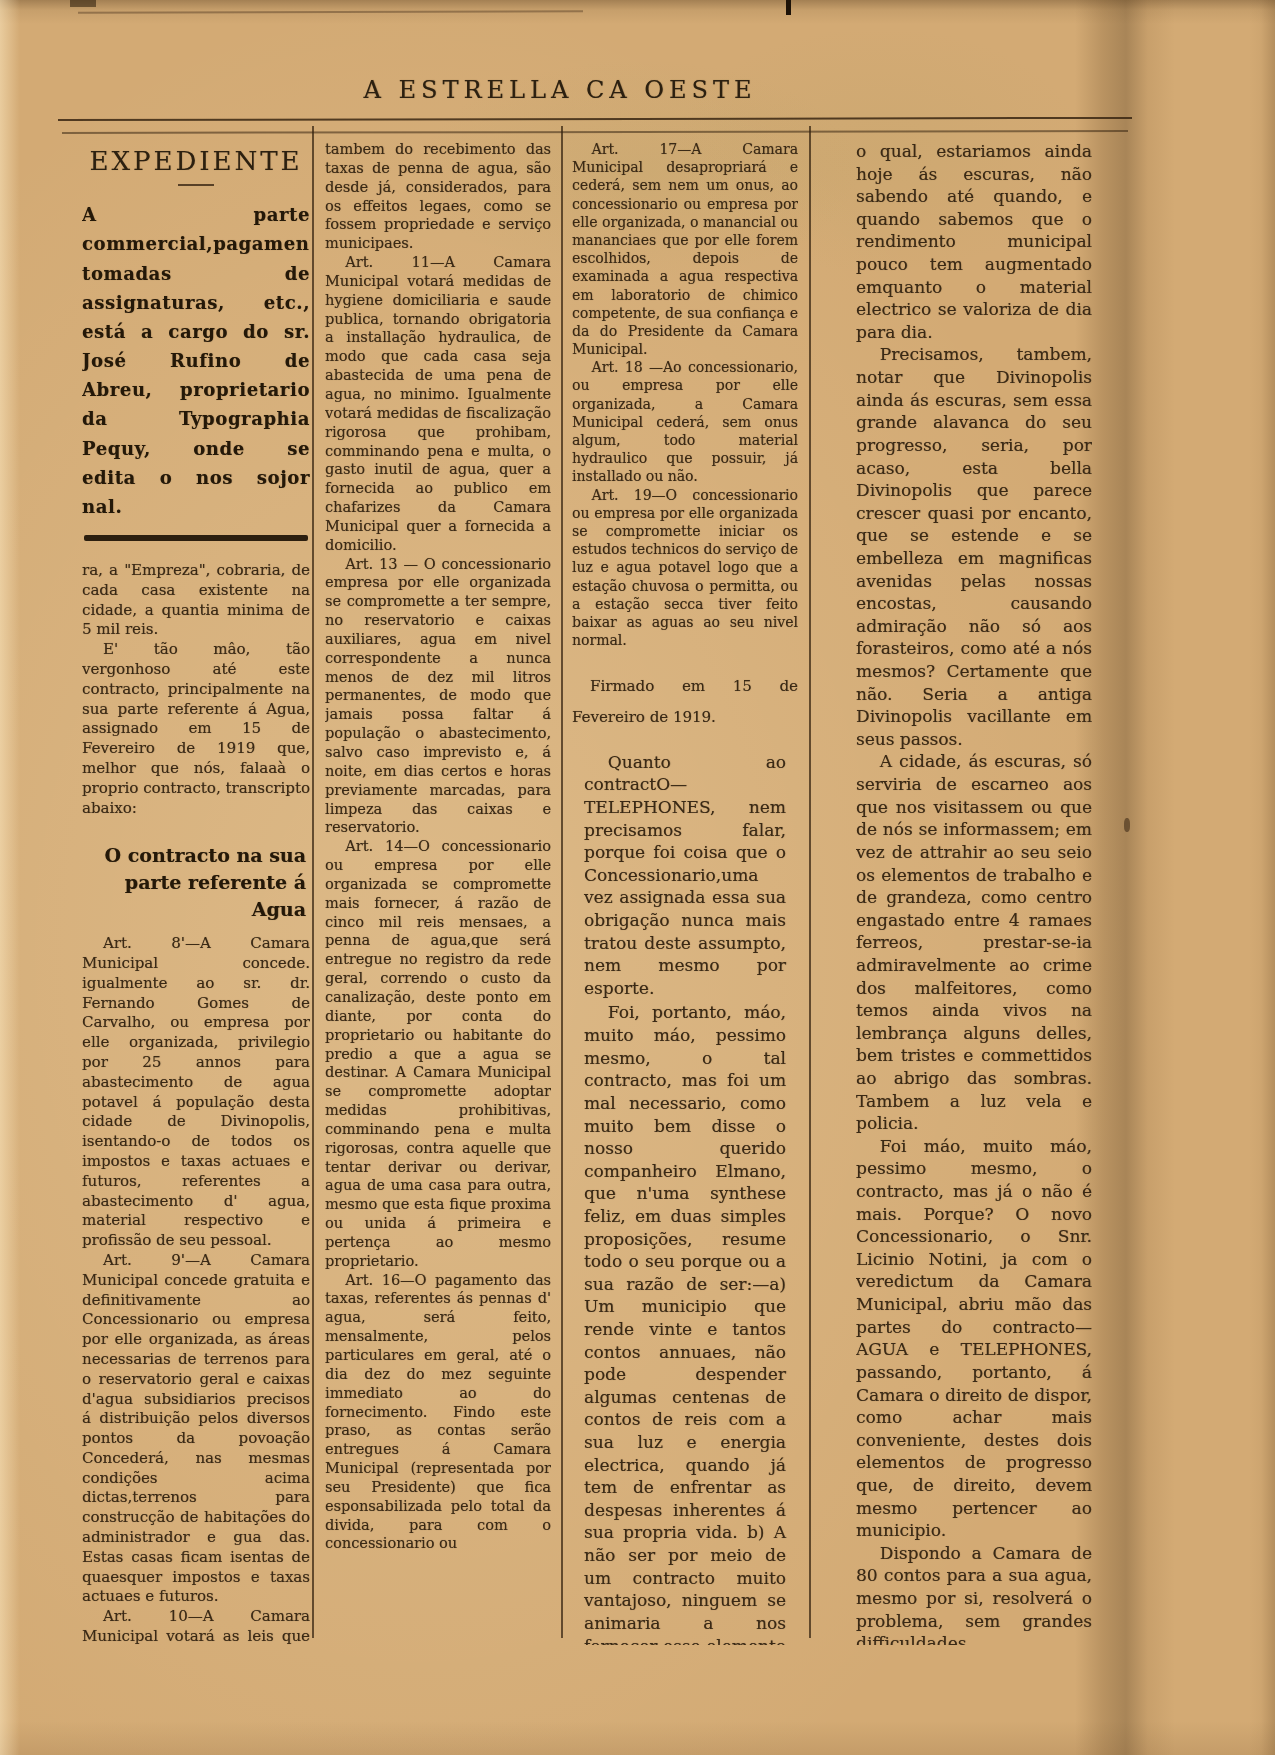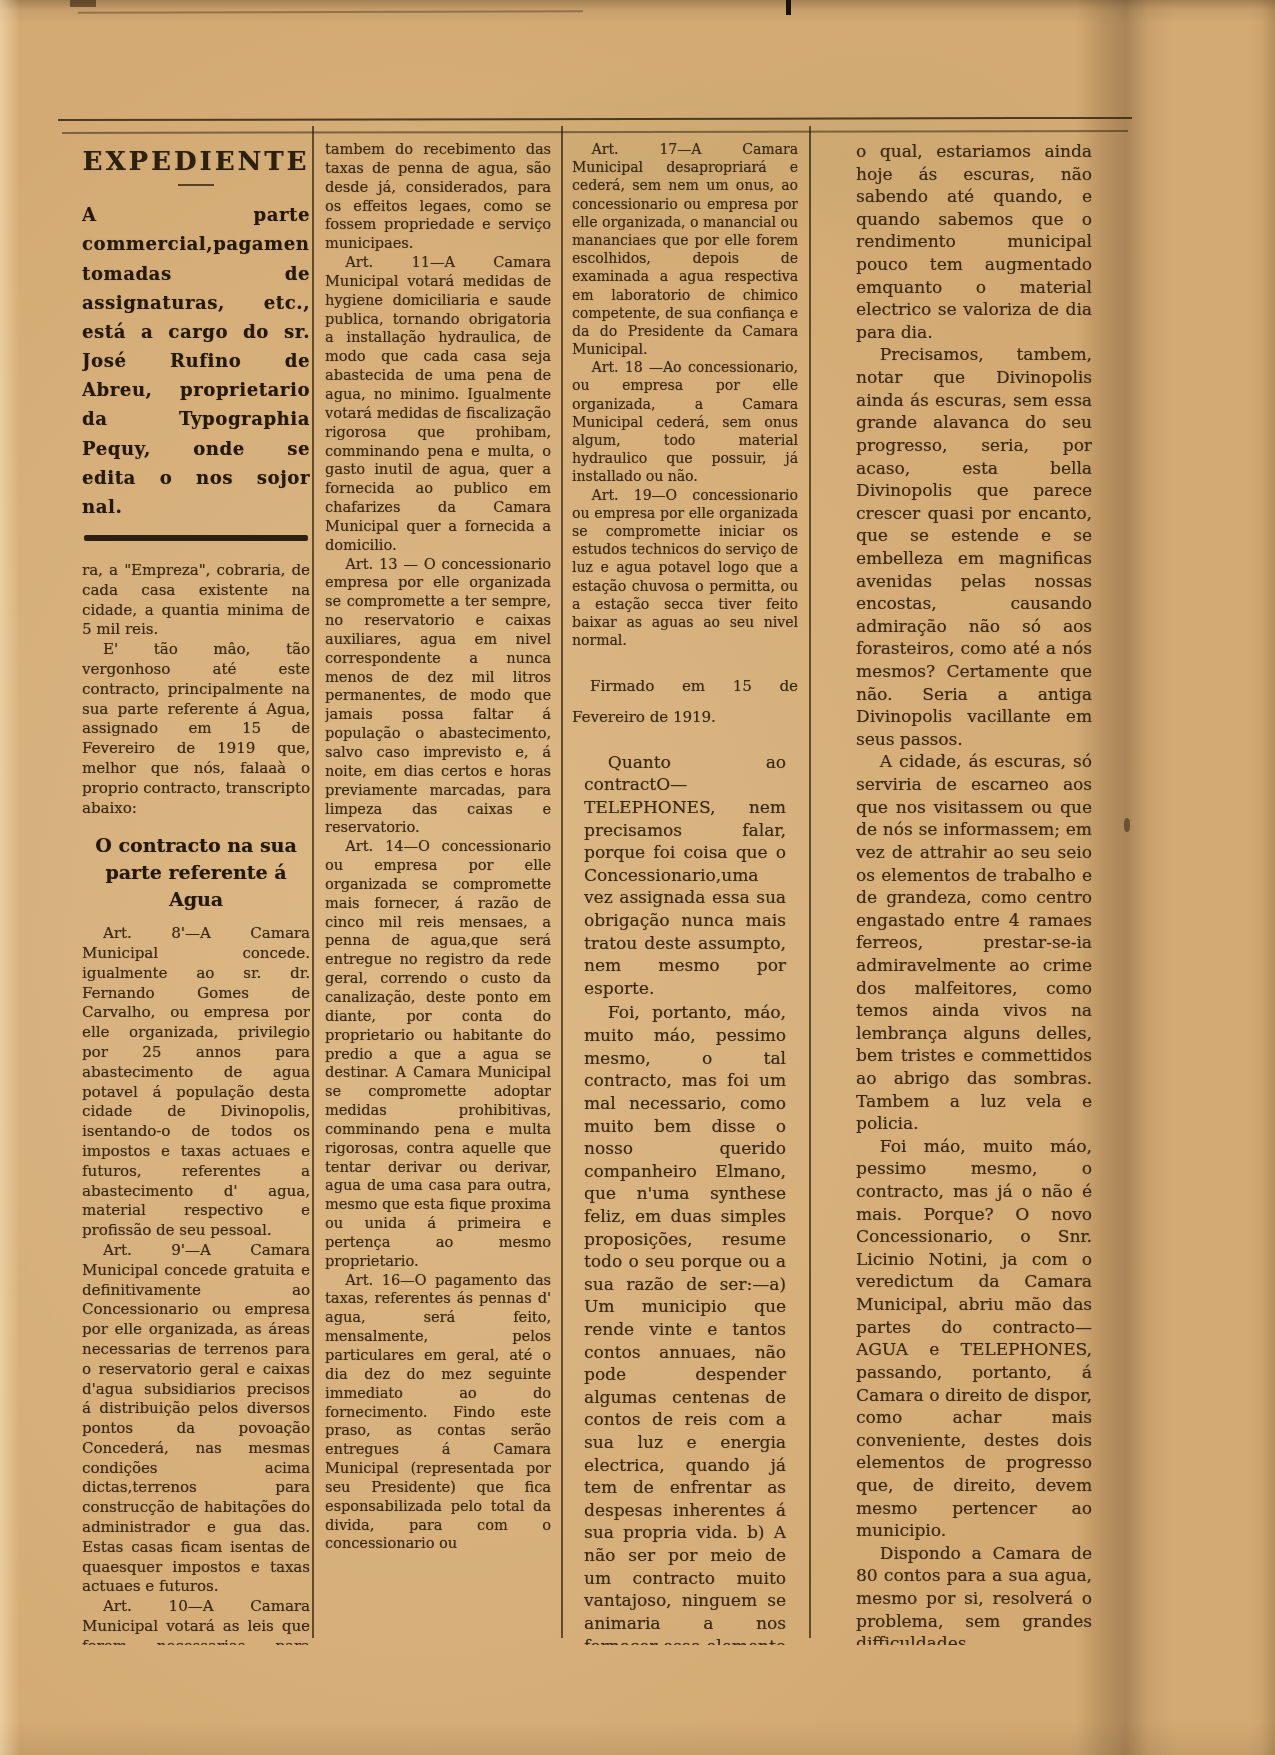--- a/index.html
+++ b/index.html
@@ -39,41 +39,42 @@
   .vr1{left:312px;} .vr2{left:561px;} .vr3{left:809px;}
 
   .col{position:absolute;top:140px;height:1505px;overflow:hidden;text-align:justify;
     text-shadow:0.3px 0.3px 0.7px rgba(56,40,22,0.5);}
   .col-1{left:82px;width:228px;font-size:15px;line-height:1.32;}
   .col-2{left:325px;width:226px;font-size:14.5px;line-height:1.3;}
   .col-3{left:572px;width:226px;font-size:14px;line-height:1.3;}
   .col-4{left:856px;width:236px;font-size:17px;line-height:1.33;}
 
   .b-heading{font-size:26px;letter-spacing:3px;text-align:center;text-indent:0;
-    margin:4px 0 0;color:#2c2010;font-weight:bold;}
+    margin:4px 0 0;color:#2c2010;}
   .h-dash{width:36px;border-top:2px solid rgba(56,38,18,0.8);margin:6px auto 14px;}
   .b-lead{font-weight:700;font-size:18px;line-height:1.62;letter-spacing:0.6px;
     word-spacing:6px;color:#241808;margin:0 0 10px;}
   .b-thickrule{height:6px;background:#2c1f0f;margin:14px 2px 20px;border-radius:2px;}
-  .b-sub{font-weight:700;font-size:19px;line-height:1.4;text-align:center;text-indent:0;
-    color:#241808;margin:14px 4px 12px;}
+  .b-sub{font-weight:700;font-size:19px;line-height:1.4;text-align:right;text-indent:0;
+    color:#241808;margin:24px 4px 12px;}
   .b-p{margin:0;text-indent:1.4em;}
   .b-p.noind{text-indent:0;}
   .b-plg{font-size:17px;line-height:1.33;margin:2px 12px;}
   .b-sig{margin:22px 0 18px;text-indent:1.2em;line-height:2.05;font-size:15px;}
 </style>
 </head>
 <body>
 
 <div class="page">
   <div class="art-topline"></div>
   <div class="art-toptick"></div>
   <div class="art-corner"></div>
   <div class="art-speck"></div>
 
+  <div class="masthead">A ESTRELLA CA OESTE</div>
   <div class="rule-main"></div>
   <div class="rule-secondary"></div>
 
   <div class="vrule vr1"></div>
   <div class="vrule vr2"></div>
   <div class="vrule vr3"></div>
 
   <div class="col col-1">
       <div class="b-heading">EXPEDIENTE</div>
       <div class="h-dash"></div>

